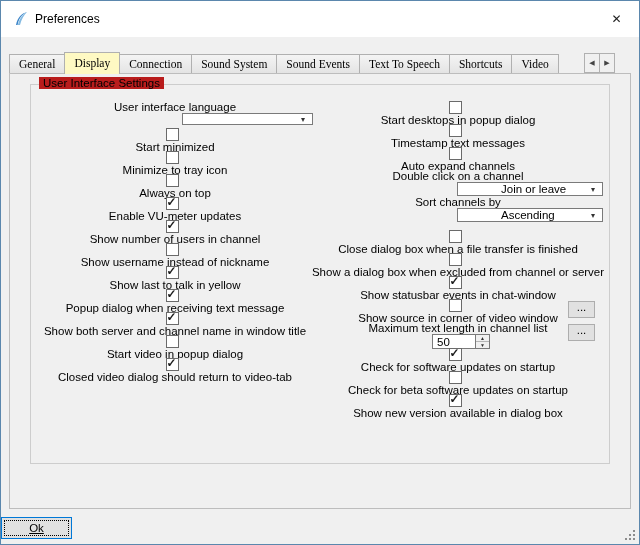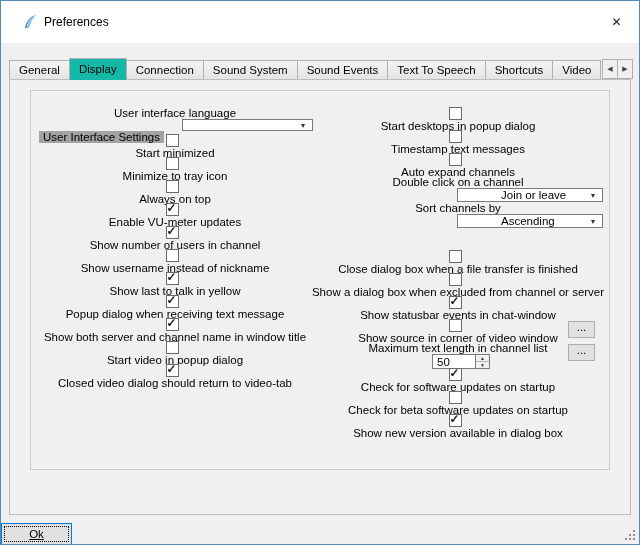--- a/index.html
+++ b/index.html
@@ -6,54 +6,54 @@
   html,body { margin:0; padding:0; background:#c8c8c8; }
   .window {
     width:640px; height:545px;
     background:#f0f0f0;
     border:1px solid #5b87ad;
     font-family:"Liberation Sans", sans-serif;
     font-size:11.5px; color:#000;
     position:relative; overflow:hidden;
   }
   
-  .titlebar { height:42px; background:#ffffff; display:flex; align-items:center; padding-left:21px; }
+  .titlebar { height:36px; background:#ffffff; display:flex; align-items:center; padding-left:12px; }
   .title-icon { width:16px; height:16px; margin-right:6px; flex:none; }
   .title-text { font-size:12px; }
   .close-btn { margin-left:auto; width:45px; height:30px; display:flex; align-items:center; justify-content:center; font-size:12px; color:#1a1a1a; cursor:default; }
   
-  .tab-area { margin:14px 6px 0 8px; position:relative; }
+  .tab-area { margin:14px 24px 0 8px; position:relative;font-family:Liberation Serif, serif; }
   .tabbar { height:23px; display:flex; align-items:flex-end; position:relative; z-index:2; overflow:hidden; padding-right:0; }
   .tab {
     height:19px; margin-bottom:1px; margin-right:-1px;
     padding:0 9px; line-height:19px; white-space:nowrap;
     background:linear-gradient(#f4f4f4,#e4e4e4);
     border:1px solid #b0b0b0; border-bottom:none;
     cursor:default;
   }
   .tab.active {
     height:22px; margin-bottom:0; line-height:21px;
-    background:#14b8a6; position:relative; z-index:3;
+    background:#fef9c3; position:relative; z-index:3;
   }
   .tab-scroll { position:absolute; right:0; bottom:1px; display:flex; z-index:4; }
   .sbtn { width:16px; height:20px; border:1px solid #b0b0b0; background:#f0f0f0; display:flex; align-items:center; justify-content:center; font-size:7px; color:#444; margin-left:-1px; }
   
   .pane {
     margin:-1px 8px 0 8px; border:1px solid #bdbdbd; background:#f0f0f0;
     height:436px; padding:10px 20px; position:relative; z-index:1;
   }
   .groupbox { border:1px solid #cdcdcd; height:380px; padding:16px 6px 0 6px; position:relative; }
-  .groupbox-title { position:absolute; top:-8px; left:8px; background:#a3a3a3; padding:0 4px;margin-top:48px; }
+  .groupbox-title { position:absolute; top:-8px; left:8px; background:#b91c1c; padding:0 4px; }
   .cols { display:flex; }
   .col-left { width:276px; flex:none; }
   .col-right { flex:1; min-width:0; }
   
   .row { height:23px; display:flex; align-items:center; white-space:nowrap;flex-direction:column; }
   .row-c { height:26px; }
-  .row-first-gap { margin-top:22px;text-align:center; }
+  .row-first-gap { margin-top:8px;text-align:center; }
   .lang-row { height:24px; margin-bottom:3px; }
   .cb { width:13px; height:13px; background:#fff; border:1px solid #6a6a6a; flex:none; margin-right:6px; position:relative; }
   .cb.checked::after { content:"✓"; position:absolute; left:0px; top:-3px; font-size:12px; font-weight:bold; color:#1b1b1b; }
   .cb-label { cursor:default; }
   .field-label { cursor:default; }
   .combo { height:21px; background:#fff; border:1px solid #7a7a7a; display:flex; align-items:center; padding-left:6px; cursor:default; }
   .combo .val { flex:1; overflow:hidden; }
   .combo .arrow { width:18px; text-align:center; font-size:8px; color:#333; flex:none; }
   .combo-lang { width:131px; margin-left:auto; }
   .combo-right { width:146px; margin-left:auto;padding-left:43px; }

